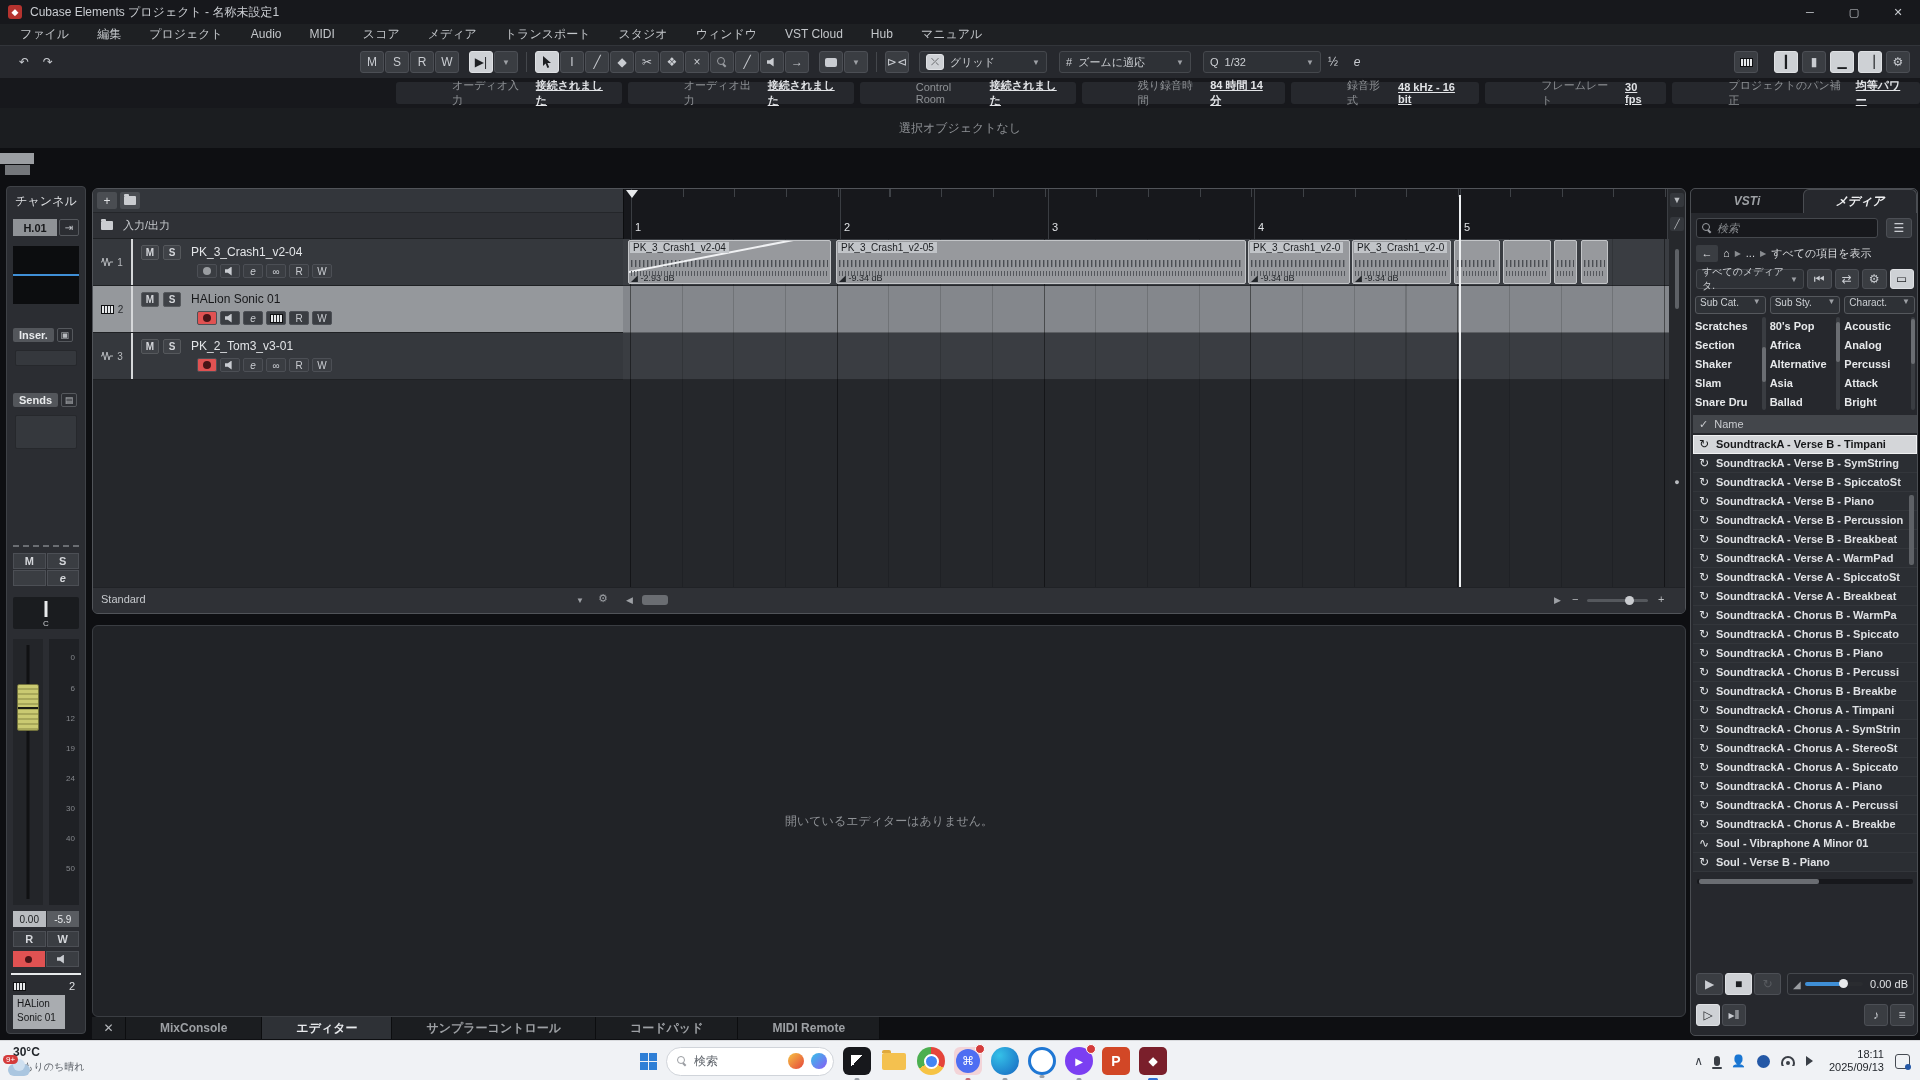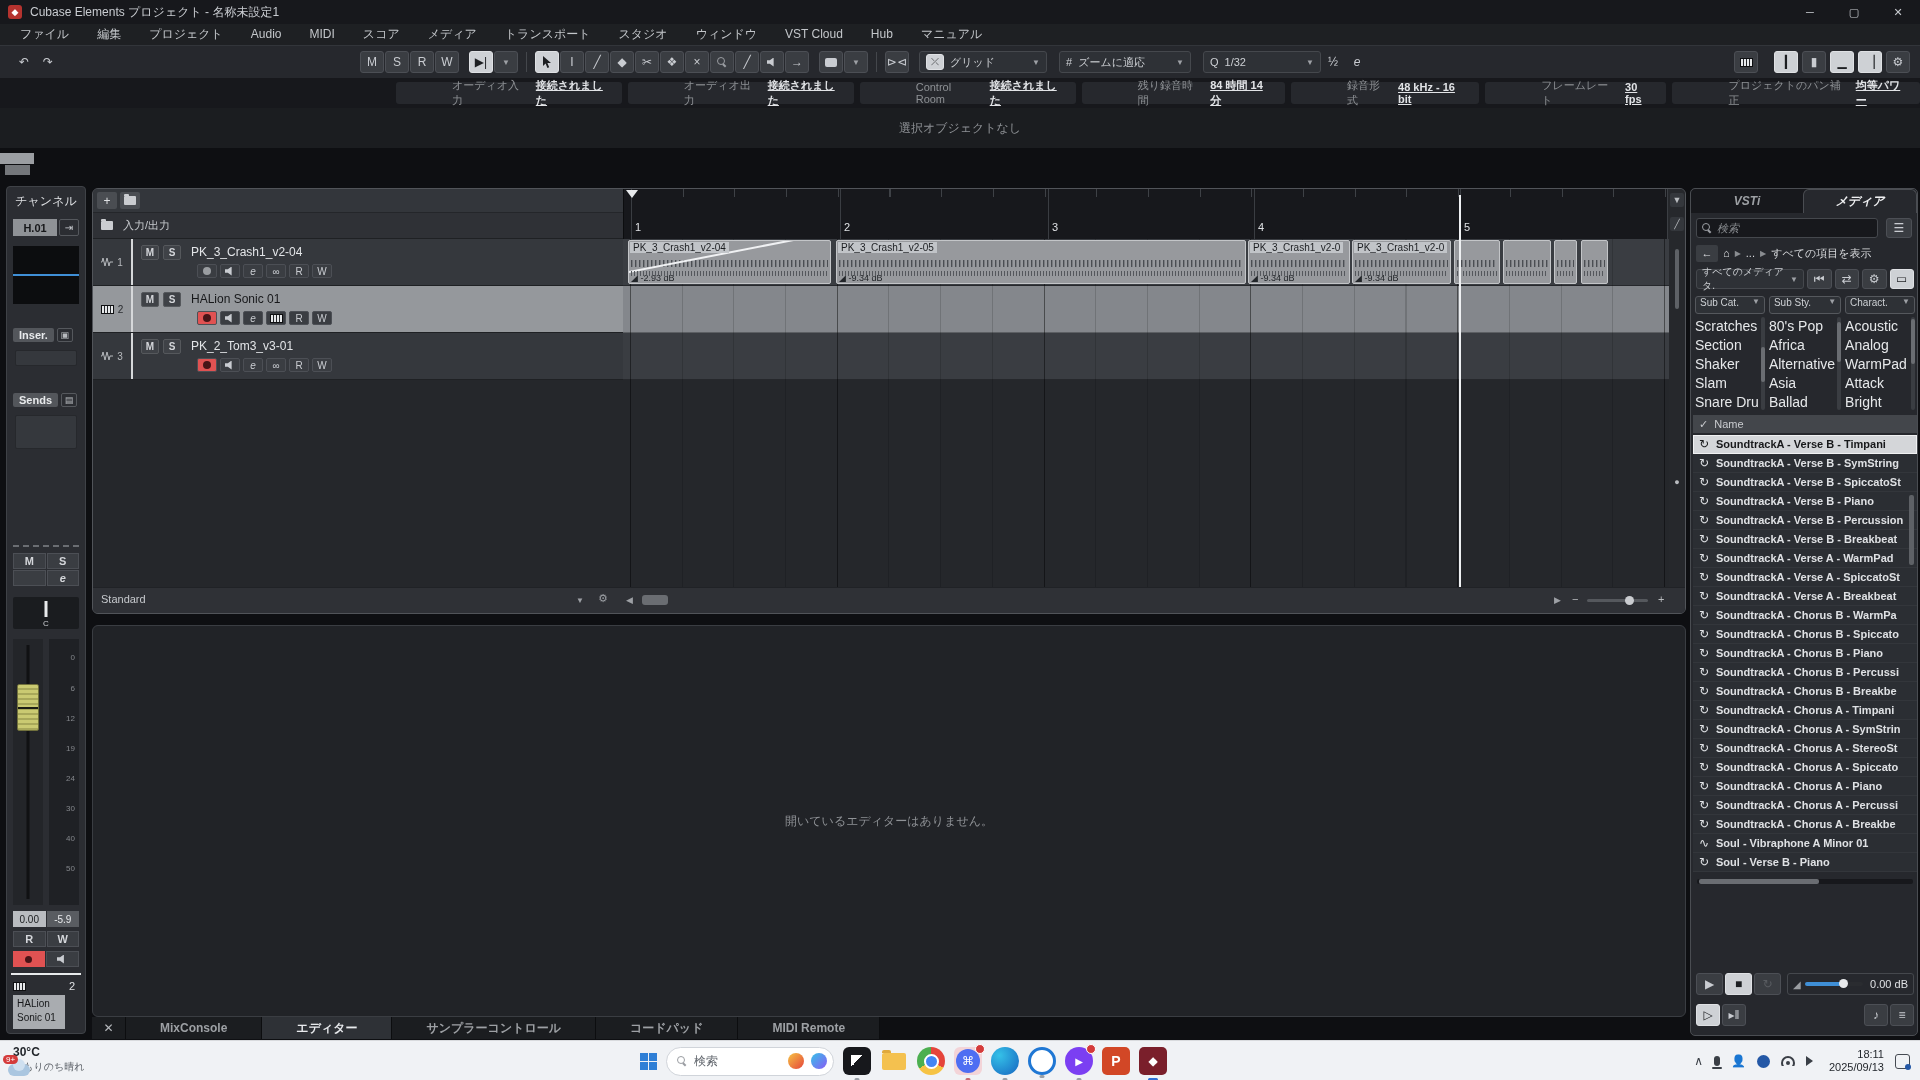--- a/index.html
+++ b/index.html
@@ -159,21 +159,21 @@
   .rnav{position:absolute;left:5px;top:55px;width:218px;height:18px;display:flex;align-items:center;gap:5px;color:#d8dadd;font-size:11px;}
   .rnav .nbtn{width:22px;height:17px;background:#3a3d42;border-radius:2px;display:flex;align-items:center;justify-content:center;color:#dfe1e4;}
   .rnav .sep{font-size:8px;color:#8a8d91;}
   .rctrl{position:absolute;left:5px;top:79px;width:218px;height:22px;display:flex;gap:3px;align-items:center;}
   .rctrl .dd{flex:0 0 108px;height:20px;background:#2e3136;border:1px solid #45484d;border-radius:3px;display:flex;align-items:center;justify-content:space-between;padding:0 5px;font-size:10px;color:#cdd0d4;}
   .rctrl .cbtn{width:26px;height:20px;}
   .rfilters{position:absolute;left:4px;top:107px;width:220px;display:flex;gap:4px;}
   .fcol{flex:1;position:relative;}
   .fdd{height:18px;background:#2e3136;border:1px solid #55585d;border-radius:3px;display:flex;justify-content:space-between;padding:0 4px;font-size:10px;color:#cdd0d4;}
   .flist{height:93px;overflow:hidden;margin-top:3px;position:relative;padding-right:6px;}
-  .flist .fitem{font-size:14px;font-weight:normal;color:#e6e8ea;line-height:19px;white-space:nowrap;overflow:hidden;}
+  .flist .fitem{font-size:11px;font-weight:bold;color:#e6e8ea;line-height:19px;white-space:nowrap;overflow:hidden;}
   .fscroll{position:absolute;right:0;top:0;width:4px;height:93px;background:#3a3d42;border-radius:2px;}
   .fscroll .fth{position:absolute;left:0;width:4px;background:#6a6d72;border-radius:2px;}
   .namehdr{position:absolute;left:2px;top:226px;width:224px;height:18px;background:#43464b;display:flex;align-items:center;gap:6px;padding-left:6px;font-size:11px;color:#caccd0;}
   .mlist{position:absolute;left:2px;top:246px;width:224px;height:437px;overflow:hidden;background:#2b2e33;}
   .mitem{height:19px;display:flex;align-items:center;gap:5px;padding-left:4px;border-bottom:1px solid #33363b;color:#dfe1e4;font-size:11px;font-weight:bold;white-space:nowrap;overflow:hidden;}
   .mitem.sel{background:#d4d6d9;color:#17181a;outline:1px solid #f0f1f2;outline-offset:-1px;}
   .mi-icon{width:14px;flex:0 0 14px;text-align:center;font-size:12px;font-weight:normal;}
   .mi-icon::before{content:"↻";}
   .mi-icon.wave::before{content:"∿";}
   .mlist-vthumb{position:absolute;right:3px;top:306px;width:5px;height:70px;background:#5e6166;border-radius:2px;}
@@ -704,21 +704,21 @@
     </div>
     <div class="fcol">
       <div class="fdd">
           <span>Charact.</span>
           <span class="dd-arrow">▼</span>
         </div>
       <div class="flist">
 
       <div class="fitem">Acoustic</div>
           <div class="fitem">Analog</div>
-          <div class="fitem">WarmPad</div>
+          <div class="fitem">Percussi</div>
           <div class="fitem">Attack</div>
           <div class="fitem">Bright</div>
         </div>
       <span class="fscroll" style="top:21px">
           <span class="fth" style="top:2px;height:45px"></span>
         </span>
     </div>
   </div>
   <div class="namehdr">
     <span>✓</span>

